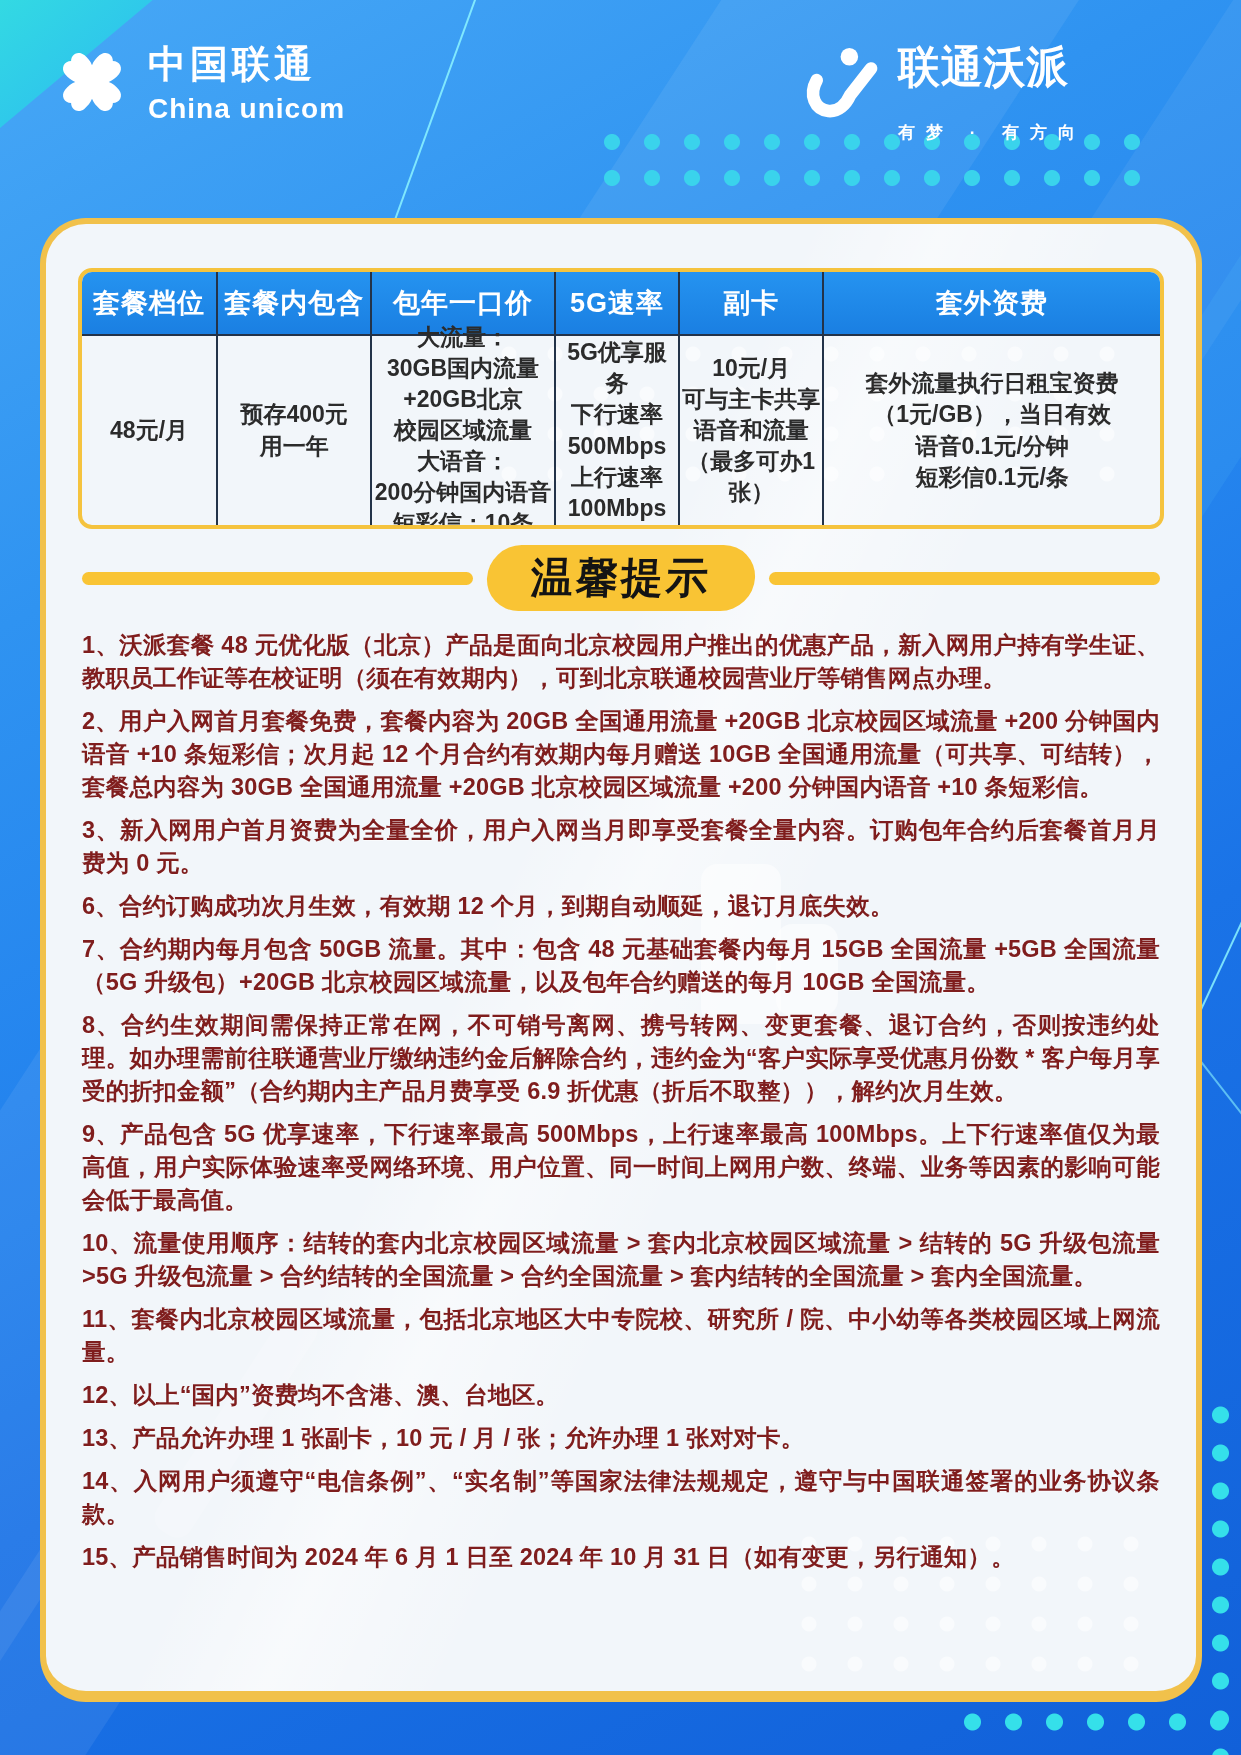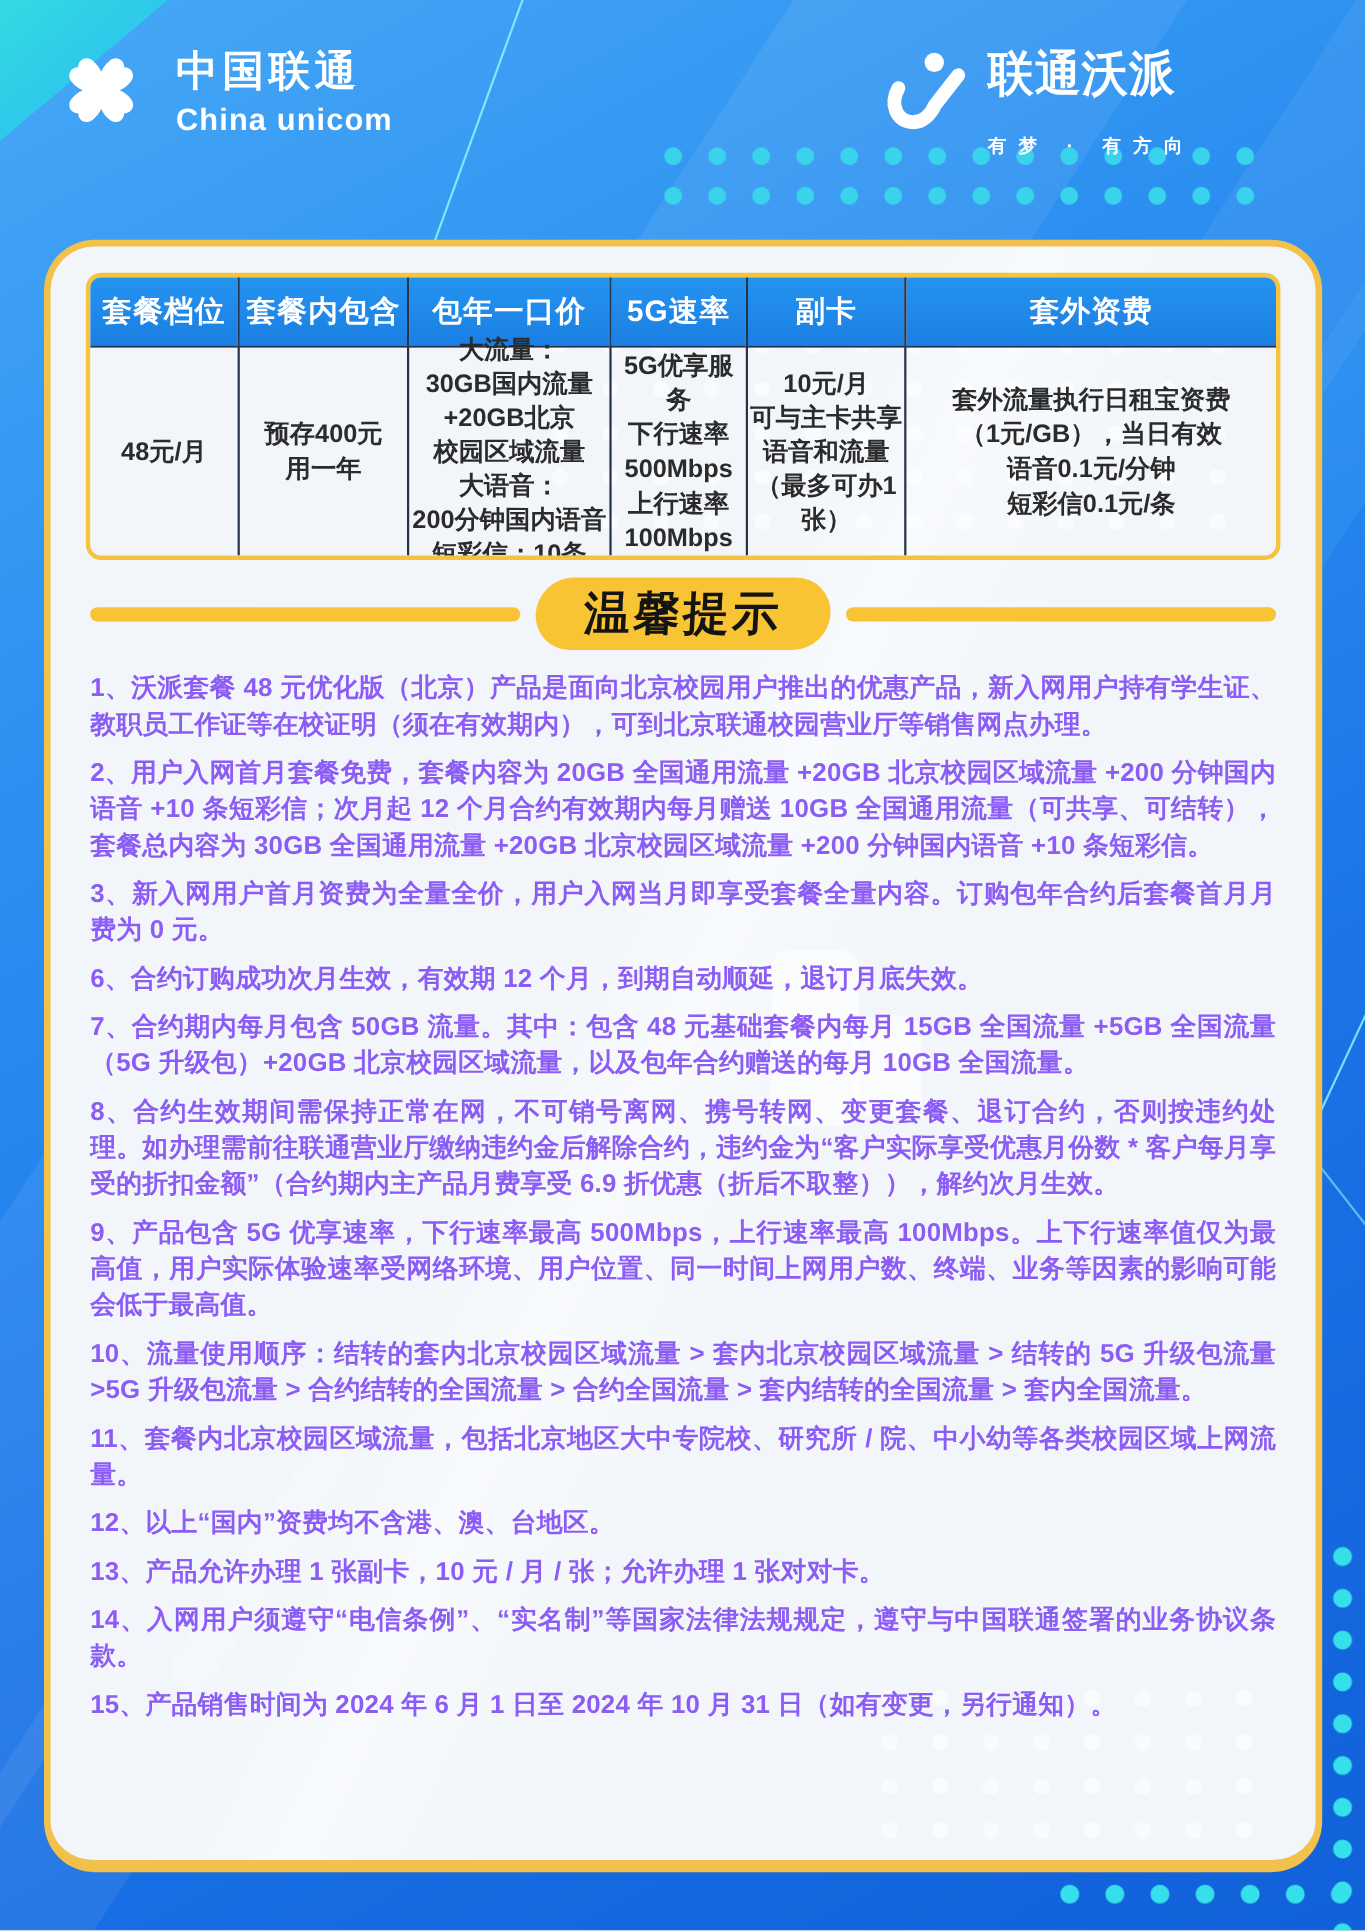--- a/index.html
+++ b/index.html
@@ -21,21 +21,21 @@
   .corner-teal{position:absolute;left:-80px;top:-70px;width:220px;height:150px;transform:rotate(-40deg);
     background:linear-gradient(180deg,#35e2df,#2fc9ea);}
   .dots{position:absolute;pointer-events:none;}
   .dots-top{left:592px;top:124px;width:556px;height:72px;
     background-image:radial-gradient(circle,#3ad3ec 7.5px,rgba(0,0,0,0) 8.5px);background-size:40px 36px;}
   .dots-bottom{left:952px;top:1700px;width:289px;height:55px;
     background-image:radial-gradient(circle,#35e0ea 8px,rgba(0,0,0,0) 9px);background-size:41px 44px;}
   .dots-right{left:1200px;top:1396px;width:41px;height:359px;
     background-image:radial-gradient(circle,#35e0ea 8px,rgba(0,0,0,0) 9px);background-size:41px 38px;}
   
-  .brand-left{position:absolute;left:44px;top:34px;display:flex;align-items:center;gap:20px;}
+  .brand-left{position:absolute;left:44px;top:34px;display:flex;align-items:center;gap:8px;}
   .knot-icon{width:96px;height:96px;}
   .brand-left-text .cn{font-size:38px;font-weight:800;color:#fff;letter-spacing:4px;}
   .brand-left-text .en{font-size:28px;font-weight:700;color:#fff;letter-spacing:1px;margin-top:3px;}
   .brand-right{position:absolute;left:798px;top:38px;display:flex;align-items:center;gap:14px;}
   .wopai-icon{width:86px;height:92px;}
   .brand-right-text .name{font-size:44px;font-weight:900;color:#fff;letter-spacing:1px;transform:scaleX(.95);transform-origin:left;}
   .brand-right-text .slogan{font-size:17px;font-weight:700;color:#fff;letter-spacing:11px;margin-top:24px;white-space:nowrap;}
   
   .card{
     position:absolute;left:40px;top:218px;width:1162px;height:1484px;box-sizing:border-box;
@@ -46,39 +46,39 @@
   .card-dots{position:absolute;pointer-events:none;opacity:.55;
     background-image:radial-gradient(circle,rgba(255,255,255,0.95) 7px,rgba(0,0,0,0) 8px);background-size:46px 40px;}
   .card-dots-1{left:440px;top:70px;width:640px;height:200px;}
   .card-dots-2{left:740px;top:1300px;width:380px;height:170px;}
   .wm{position:absolute;background:rgba(255,255,255,0.5);border-radius:16px;pointer-events:none;}
   .wm-1{left:655px;top:640px;width:80px;height:160px;}
   .wm-2{left:730px;top:700px;width:62px;height:92px;}
   .wm-3{left:60px;top:1180px;width:260px;height:40px;transform:rotate(-57deg);opacity:.35;}
   
   .plan-table{
-    position:relative;z-index:2;margin:24px 32px 0;box-sizing:border-box;
+    position:relative;z-index:2;margin:44px 32px 0;box-sizing:border-box;
     border:4px solid #f5c33e;border-radius:14px;overflow:hidden;
     display:grid;grid-template-columns:135fr 155fr 185fr 125fr 145fr 340fr;grid-template-rows:62px 191px;
   }
   .th{background:linear-gradient(180deg,#2593f0,#1a7fe2);color:#fff;font-size:27px;font-weight:800;
     display:flex;align-items:center;justify-content:center;letter-spacing:1px;}
   .td{font-size:23px;font-weight:700;color:#2b2b2b;display:flex;align-items:center;justify-content:center;
     text-align:center;white-space:pre-line;line-height:1.35;padding:6px 2px;box-sizing:border-box;border-top:2px solid #233349;}
   .bl{border-left:2px solid #233349;}
   
   .tips-banner{position:relative;z-index:2;margin-top:16px;height:66px;display:flex;align-items:center;}
   .tips-line{flex:1;height:13px;background:#f9c434;border-radius:8px;}
   .tips-line.left{margin-left:36px;}
   .tips-line.right{margin-right:36px;}
   .tips-pill{background:#f9c434;border-radius:34px;height:66px;line-height:66px;padding:0 44px;margin:0 14px;
     font-size:42px;font-weight:900;color:#141414;letter-spacing:3px;transform:skewX(-3deg);}
   
   .notes{position:relative;z-index:2;margin:18px 36px 0;}
-  .notes p{margin:11px 0 10px;font-size:23.5px;line-height:33px;font-weight:700;color:#8b5cf6;
+  .notes p{margin:0 0 10px;font-size:23.5px;line-height:33px;font-weight:700;color:#7f1d1d;
     text-align:justify;letter-spacing:.2px;text-shadow:0 1px 0 rgba(255,255,255,.55);}
 </style>
 </head>
 <body>
 
 <div class="page">
 
   <div class="stripe stripe-a"></div>
   <div class="stripe stripe-b"></div>
   <div class="stripe stripe-c"></div>

